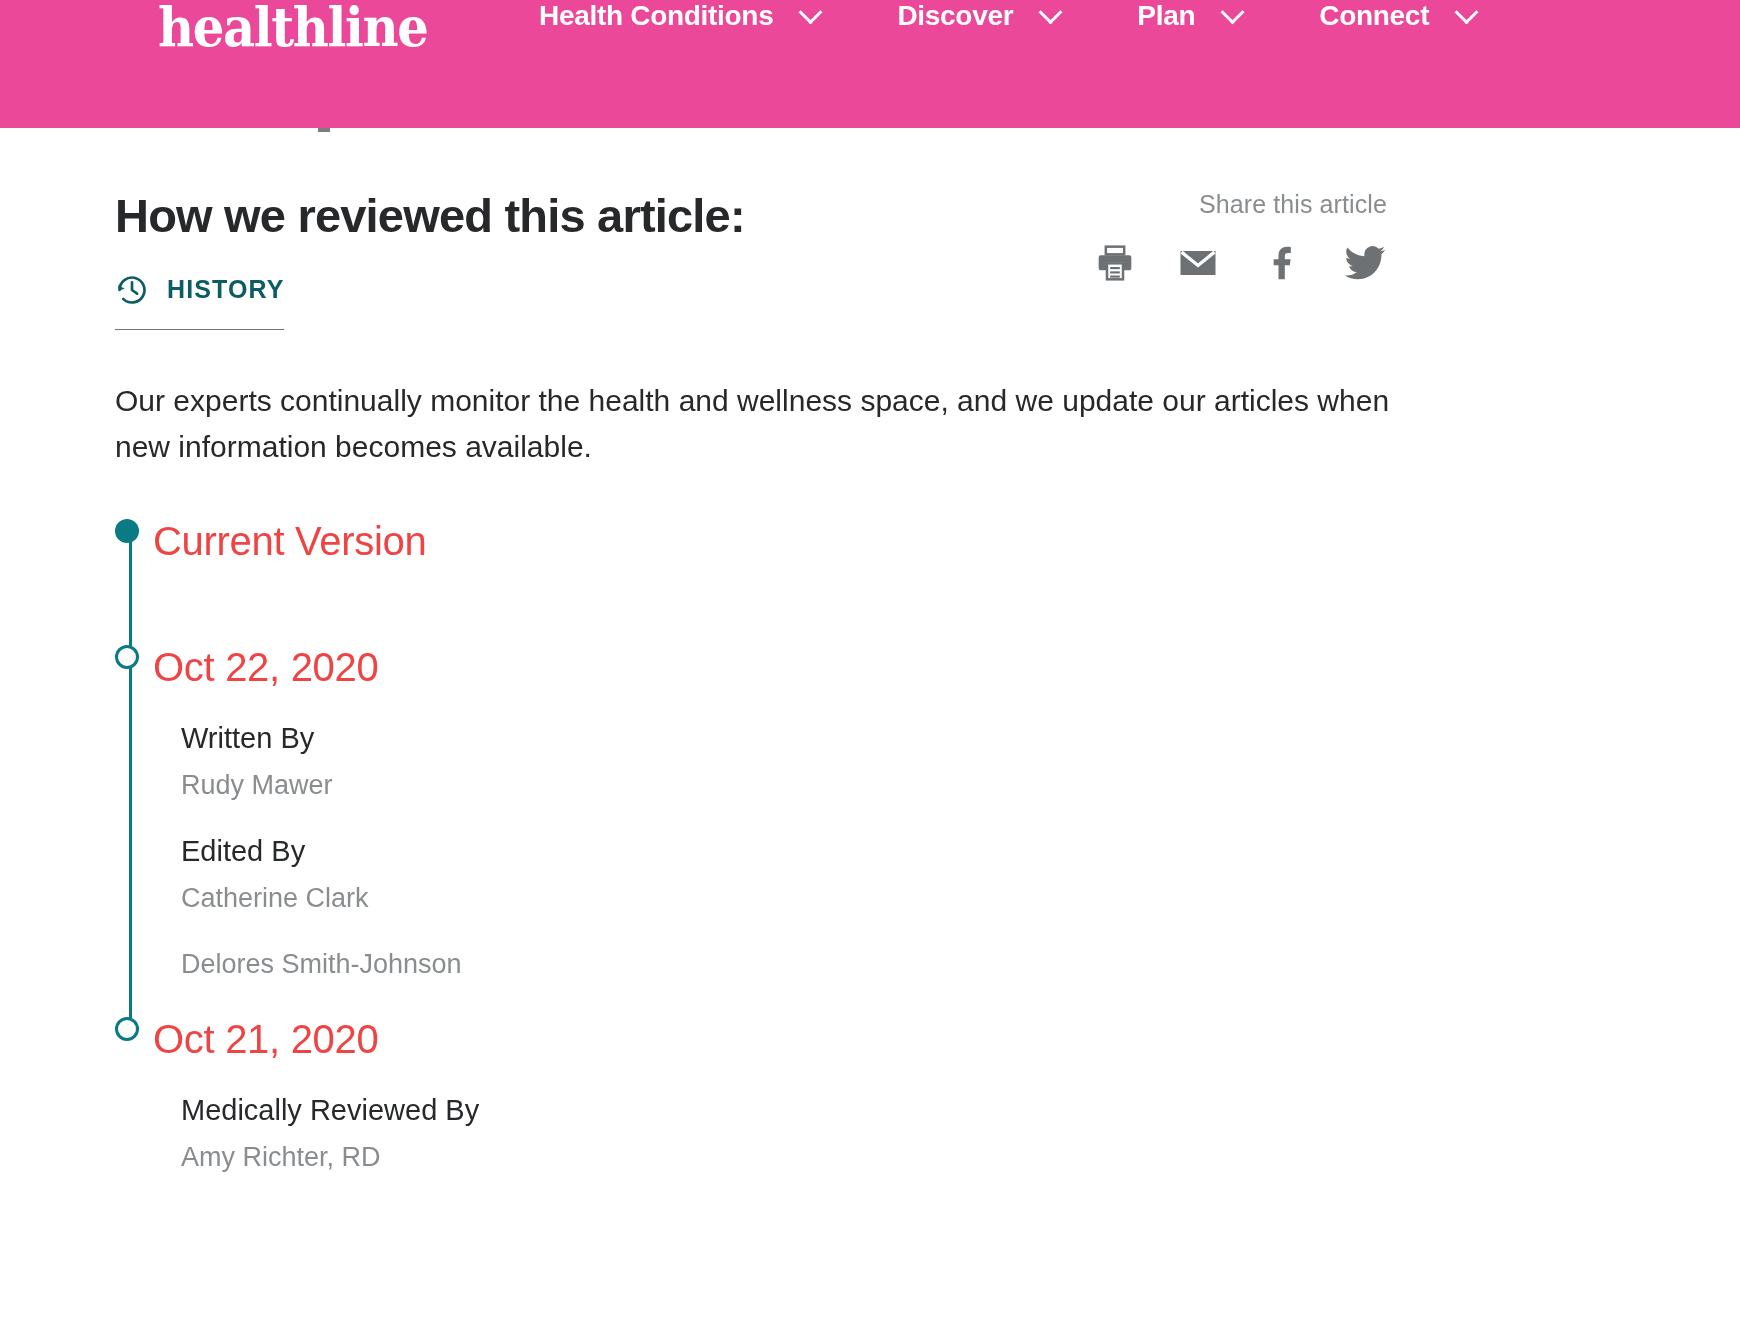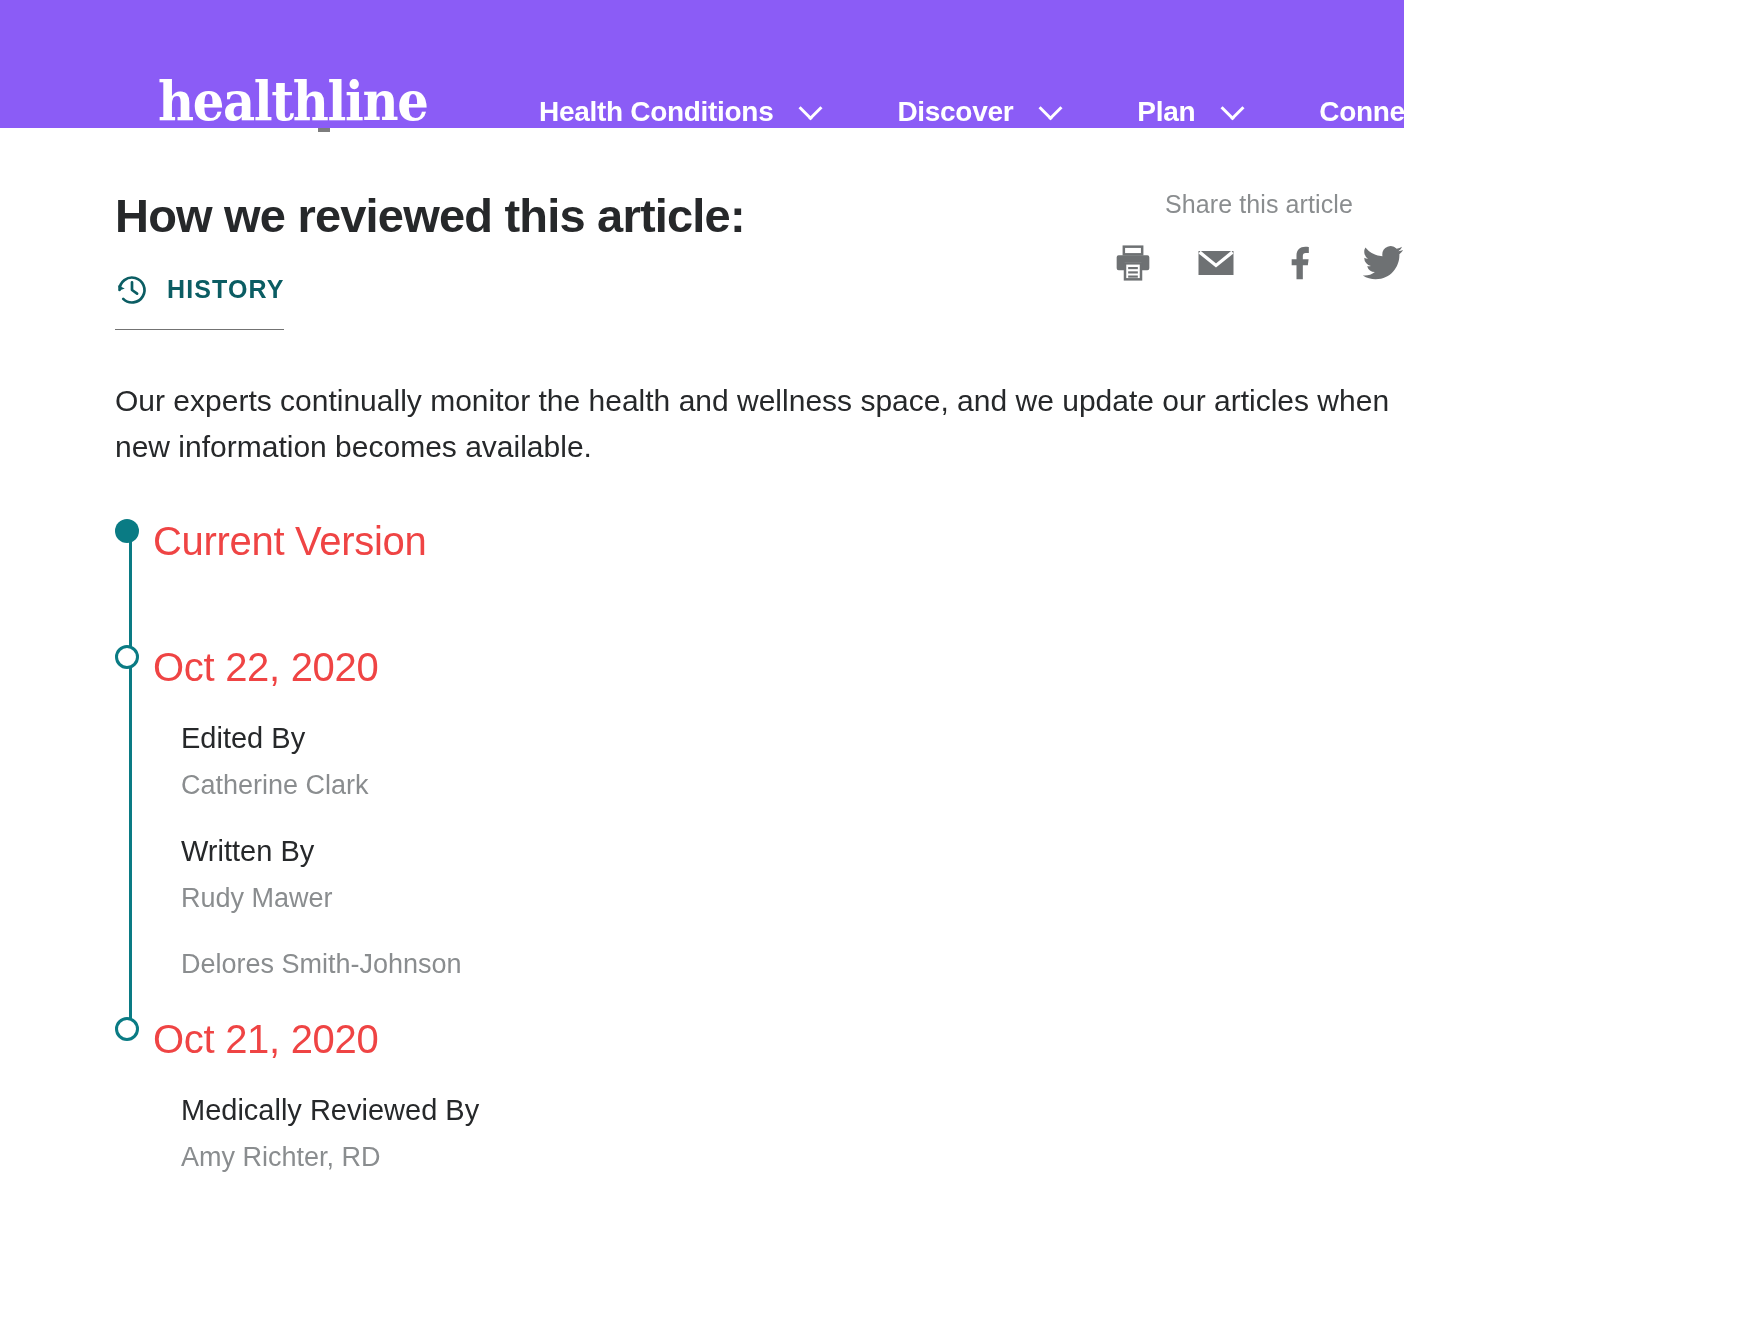--- a/index.html
+++ b/index.html
@@ -13,25 +13,25 @@
     height: 1326px;
     font-family: "Liberation Sans", sans-serif;
     overflow: hidden;
     position: relative;
   }
 
   
   .site-header {
     position: absolute;
     top: 0; left: 0;
-    width: 1404px;
+    width: 1740px;
     height: 128px;
-    background: #8b5cf6;
+    background: #ec4899;
     display: flex;
-    align-items: flex-end;
+    align-items: flex-start;
     z-index: 20;
   }
   .brand {
     margin-left: 158px;
     color: #ffffff;
     font-family: "DejaVu Serif", "Liberation Serif", serif;
     font-weight: 700;
     font-size: 54px;
     letter-spacing: -1.5px;
     line-height: 1;
@@ -125,22 +125,22 @@
     line-height: 1.55;
     color: #26282a;
     max-width: 1300px;
     font-weight: 400;
   }
 
   
   .share {
     position: absolute;
     top: 62px;
-    right: 150px;
-    text-align: center;
+    right: 168px;
+    text-align: right;
   }
   .share-title {
     color: #8a8d8f;
     font-size: 25px;
     font-weight: 400;
     letter-spacing: 0.1px;
   }
   .share-icons {
     margin-top: 22px;
     display: flex;
@@ -295,26 +295,26 @@
         <div class="tl-head">Current Version</div>
       </div>
 
       <div class="gap-current"></div>
 
       <div class="tl-node">
         <span class="tl-dot hollow" style="top:-2px;"></span>
         <div class="tl-head">Oct 22, 2020</div>
         <div class="tl-body">
           <div class="entry">
+            <div class="entry-label">Written By</div>
+            <div class="entry-value">Rudy Mawer</div>
+          </div>
+          <div class="entry">
             <div class="entry-label">Edited By</div>
             <div class="entry-value">Catherine Clark</div>
-          </div>
-          <div class="entry">
-            <div class="entry-label">Written By</div>
-            <div class="entry-value">Rudy Mawer</div>
           </div>
           <div class="entry">
             <div class="entry-value">Delores Smith-Johnson</div>
           </div>
         </div>
       </div>
 
       <div class="gap-sections"></div>
 
       <div class="tl-node">

